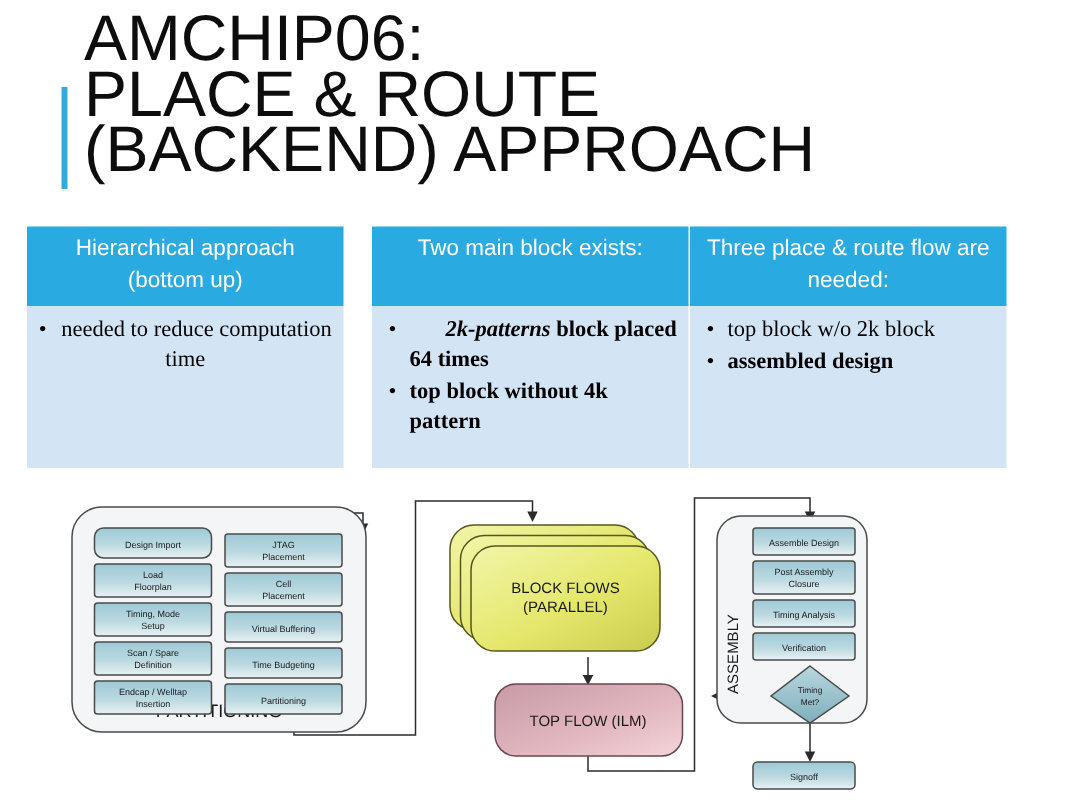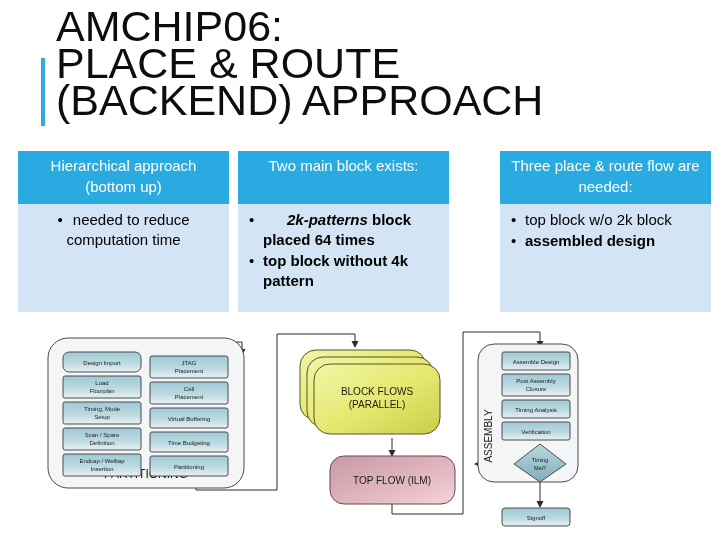--- a/index.html
+++ b/index.html
@@ -14,34 +14,34 @@
     background:#35A8DC;
   }
   #slide-title{
     position:absolute;left:56px;top:8px;width:640px;
     font-size:43px;line-height:37px;color:#0d0d0d;font-weight:400;
     letter-spacing:0px;white-space:pre-line;
   }
   
   .col{position:absolute;top:151px;width:211px;}
   #col-1{left:18px;}
-  #col-2{left:238px;}
-  #col-3{left:500px;}
+  #col-2{left:248px;}
+  #col-3{left:460px;}
   .col-header{
     background:#29ABE2;color:#ffffff;
     height:53px;overflow:hidden;
     display:flex;align-items:flex-start;justify-content:center;
     text-align:center;font-size:15px;line-height:21px;
     padding-top:4px;box-sizing:border-box;
   }
   .col-header span{display:block;width:196px;}
   .col-body{
     background:#D3E5F5;min-height:108px;height:108px;
     padding:6px 4px 0 4px;box-sizing:border-box;
-    overflow:visible;position:relative;
+    overflow:visible;position:relative;font-family:Liberation Serif, serif;
   }
   .blist{list-style:none;margin:0;padding:0;}
   .blist li{
     position:relative;padding-left:21px;margin-bottom:1px;
     font-size:15px;line-height:20px;color:#000;text-align:left;
   }
   .blist li:before{
     content:"\2022";position:absolute;left:7px;top:0;font-size:15px;
   }
   #col-1 .blist li{text-align:center;padding-left:0;}

